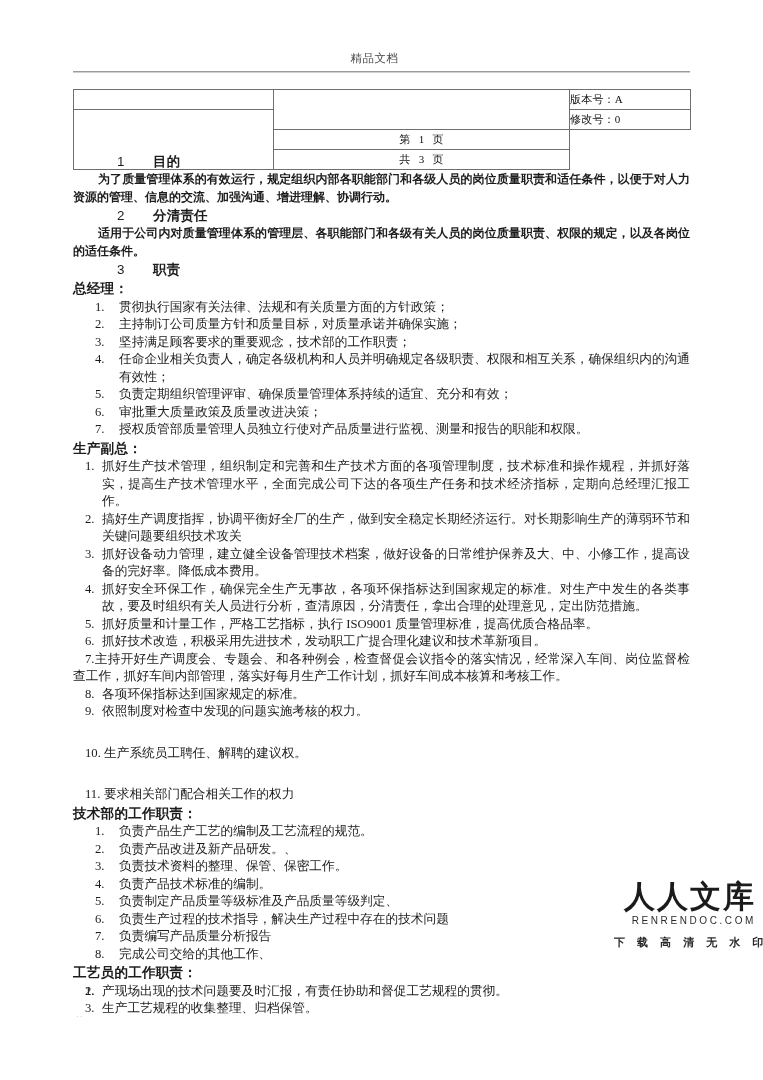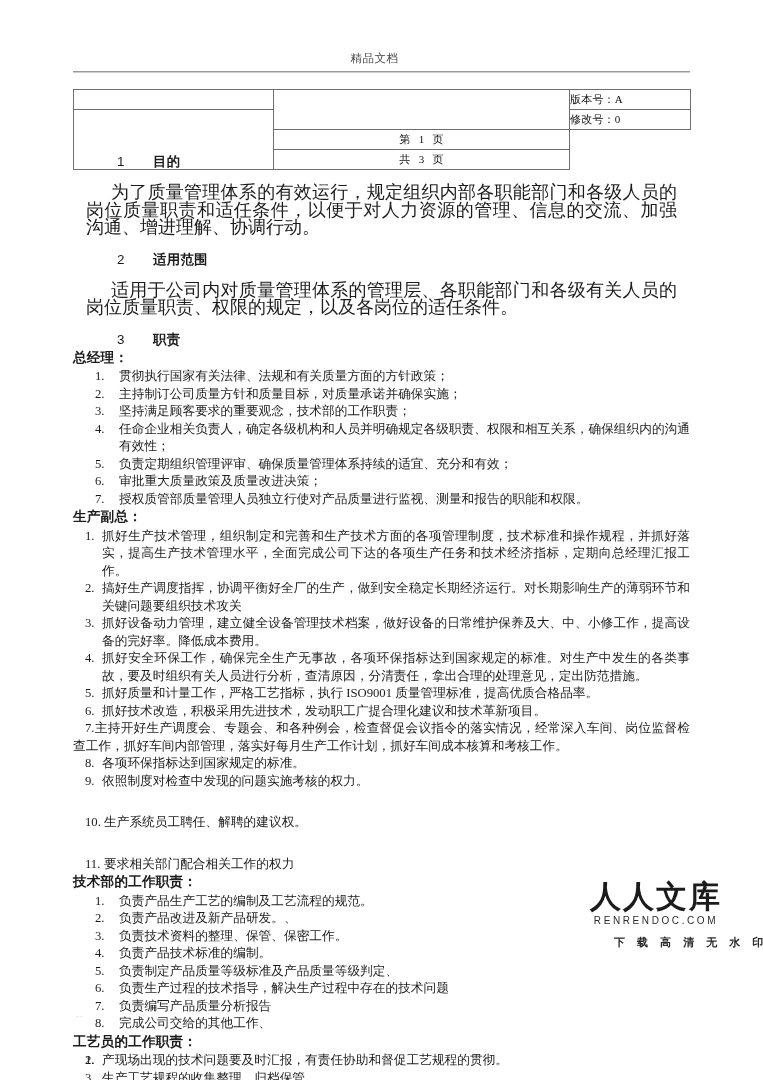--- a/index.html
+++ b/index.html
@@ -93,29 +93,30 @@
     padding-left: 44px;
   }
   .sec-head .num {
     display: inline-block;
     width: 36px;
     font-family: "Liberation Sans", sans-serif;
     font-weight: normal;
   }
 
   .para {
-    margin: 13px;
+    margin: 0;
     text-indent: 25px;
     text-align: justify;
     line-height: 17.6px;
-    font-size: 18px;
+    font-size: 12px;
+    font-weight: bold;
   }
 
   .role-head {
-    font-family: Liberation Mono, monospace;
+    font-family: Liberation Sans, sans-serif;
     font-weight: bold;
     font-size: 13.6px;
     line-height: 19.5px;
     margin: 0;
     letter-spacing: 0.2px;
   }
 
   
   ol.lst {
     margin: 0;
@@ -156,21 +157,21 @@
     text-indent: 12px;
   }
   ol.tight > li.nohang > .mk { position: static; }
 
   
   .wm {
     position: absolute;
     left: 556px;
     top: 880px;
     width: 200px;
-    text-align: center;
+    text-align: right;
     pointer-events: none;
     user-select: none;
   }
   .wm-cn {
     font-family: "Liberation Serif", "DejaVu Serif", serif;
     font-weight: bold;
     font-size: 31px;
     line-height: 34px;
     letter-spacing: 2px;
     color: #1b1b1b;
@@ -234,21 +235,21 @@
       <td class="cell-pg"><span>共</span><span class="n">3</span><span>页</span></td>
     </tr>
   </tbody>
 </table>
 
 <div class="doc-body">
 
   <p class="sec-head"><span class="num">1</span><span>目的</span></p>
   <p class="para">为了质量管理体系的有效运行，规定组织内部各职能部门和各级人员的岗位质量职责和适任条件，以便于对人力资源的管理、信息的交流、加强沟通、增进理解、协调行动。</p>
 
-  <p class="sec-head"><span class="num">2</span><span>适用范围</span></p>
+  <p class="sec-head"><span class="num">2</span><span>分清责任</span></p>
   <p class="para">适用于公司内对质量管理体系的管理层、各职能部门和各级有关人员的岗位质量职责、权限的规定，以及各岗位的适任条件。</p>
 
   <p class="sec-head"><span class="num">3</span><span>职责</span></p>
 
   <p class="role-head">总经理：</p>
   <ol class="lst wide">
     <li><span class="mk">1.</span><span>贯彻执行国家有关法律、法规和有关质量方面的方针政策；</span></li>
     <li><span class="mk">2.</span><span>主持制订公司质量方针和质量目标，对质量承诺并确保实施；</span></li>
     <li><span class="mk">3.</span><span>坚持满足顾客要求的重要观念，技术部的工作职责；</span></li>
     <li><span class="mk">4.</span><span> 任命企业相关负责人，确定各级机构和人员并明确规定各级职责、权限和相互关系，确保组织内的沟通有效性；</span></li>

